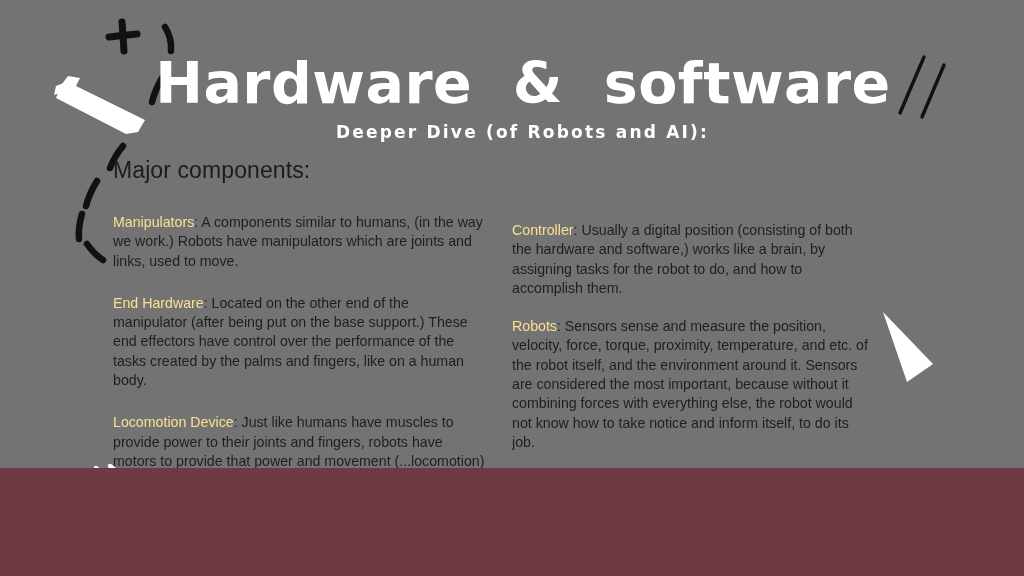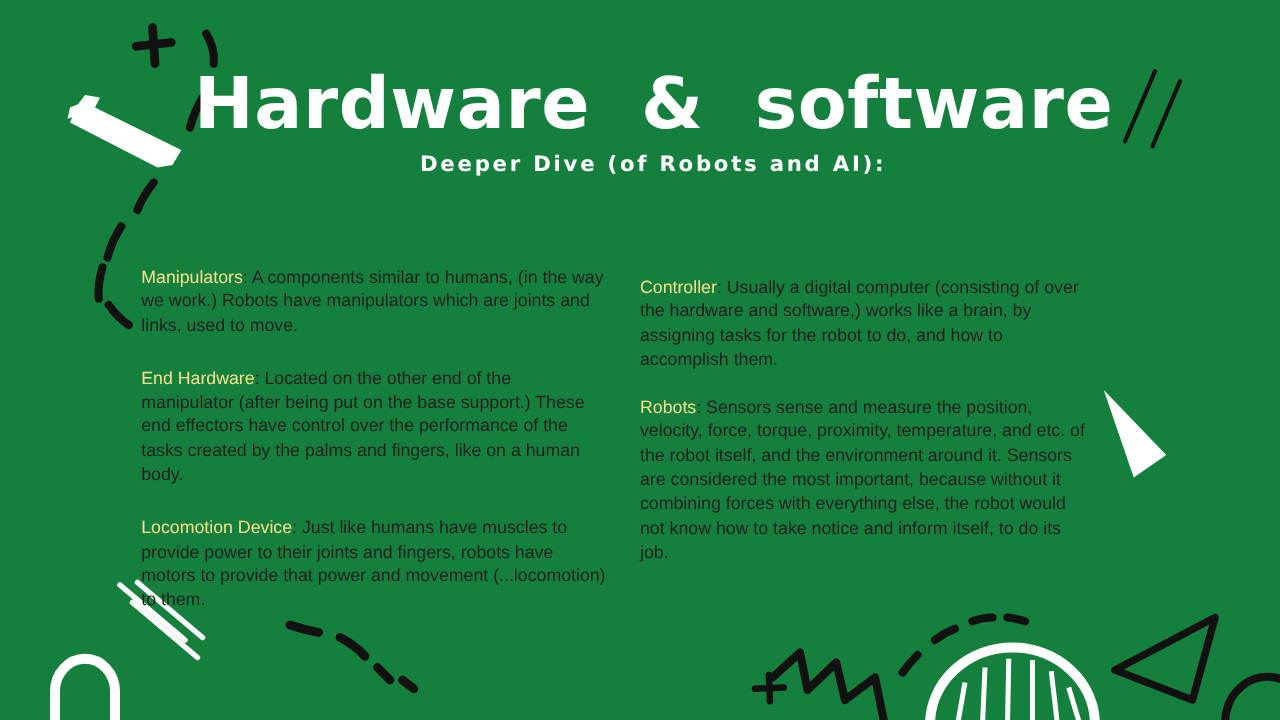--- a/index.html
+++ b/index.html
@@ -3,23 +3,23 @@
 <meta charset="utf-8">
 <style>
   html, body {
     margin: 0;
     padding: 0;
     background: #6e3b44;
   }
   #slide {
     position: relative;
     width: 1024px;
-    height: 576px;
+    height: 468px;
     overflow: hidden;
-    background: #15803d;
+    background: #737373;
     font-family: "Liberation Sans", sans-serif;
   }
 
   
   .deco {
     position: absolute;
     pointer-events: none;
   }
   .deco svg { display: block; overflow: visible; }
 
@@ -212,41 +212,42 @@
     <svg width="70" height="60" viewBox="0 0 70 60">
       <path d="M6 62 A34 36 0 0 1 62 22" stroke="#111111" stroke-width="6.5" fill="none" stroke-linecap="round"></path>
     </svg>
   </div>
 
   <div id="title-block">
     <div id="main-title">Hardware  &amp;  software</div>
     <div id="subtitle">Deeper Dive (of Robots and AI):</div>
   </div>
 
+  <div id="section-heading">Major components:</div>
 
   <div id="left-column" class="column">
 
     <p class="para">
       <span class="kw">Manipulators</span><span>: </span><span>A components similar to humans, (in the way we work.) Robots have manipulators which are joints and links, used to move.</span>
     </p>
 
     <p class="para">
       <span class="kw">End Hardware</span><span>: </span><span>Located on the other end of the manipulator (after being put on the base support.) These end effectors have control over the performance of the tasks created by the palms and fingers, like on a human body.</span>
     </p>
 
     <p class="para">
       <span class="kw">Locomotion Device</span><span>: </span><span>Just like humans have muscles to provide power to their joints and fingers, robots have motors to provide that power and movement (...locomotion) to them.</span>
     </p>
 
   </div>
 
   <div id="right-column" class="column">
 
     <p class="para">
-      <span class="kw">Controller</span><span>: </span><span>Usually a digital computer (consisting of over the hardware and software,) works like a brain, by assigning tasks for the robot to do, and how to accomplish them.</span>
+      <span class="kw">Controller</span><span>: </span><span>Usually a digital position (consisting of both the hardware and software,) works like a brain, by assigning tasks for the robot to do, and how to accomplish them.</span>
     </p>
 
     <p class="para">
       <span class="kw">Robots</span><span>: </span><span>Sensors sense and measure the position, velocity, force, torque, proximity, temperature, and etc. of the robot itself, and the environment around it. Sensors are considered the most important, because without it combining forces with everything else, the robot would not know how to take notice and inform itself, to do its job.</span>
     </p>
 
   </div>
 
 </div>
 

